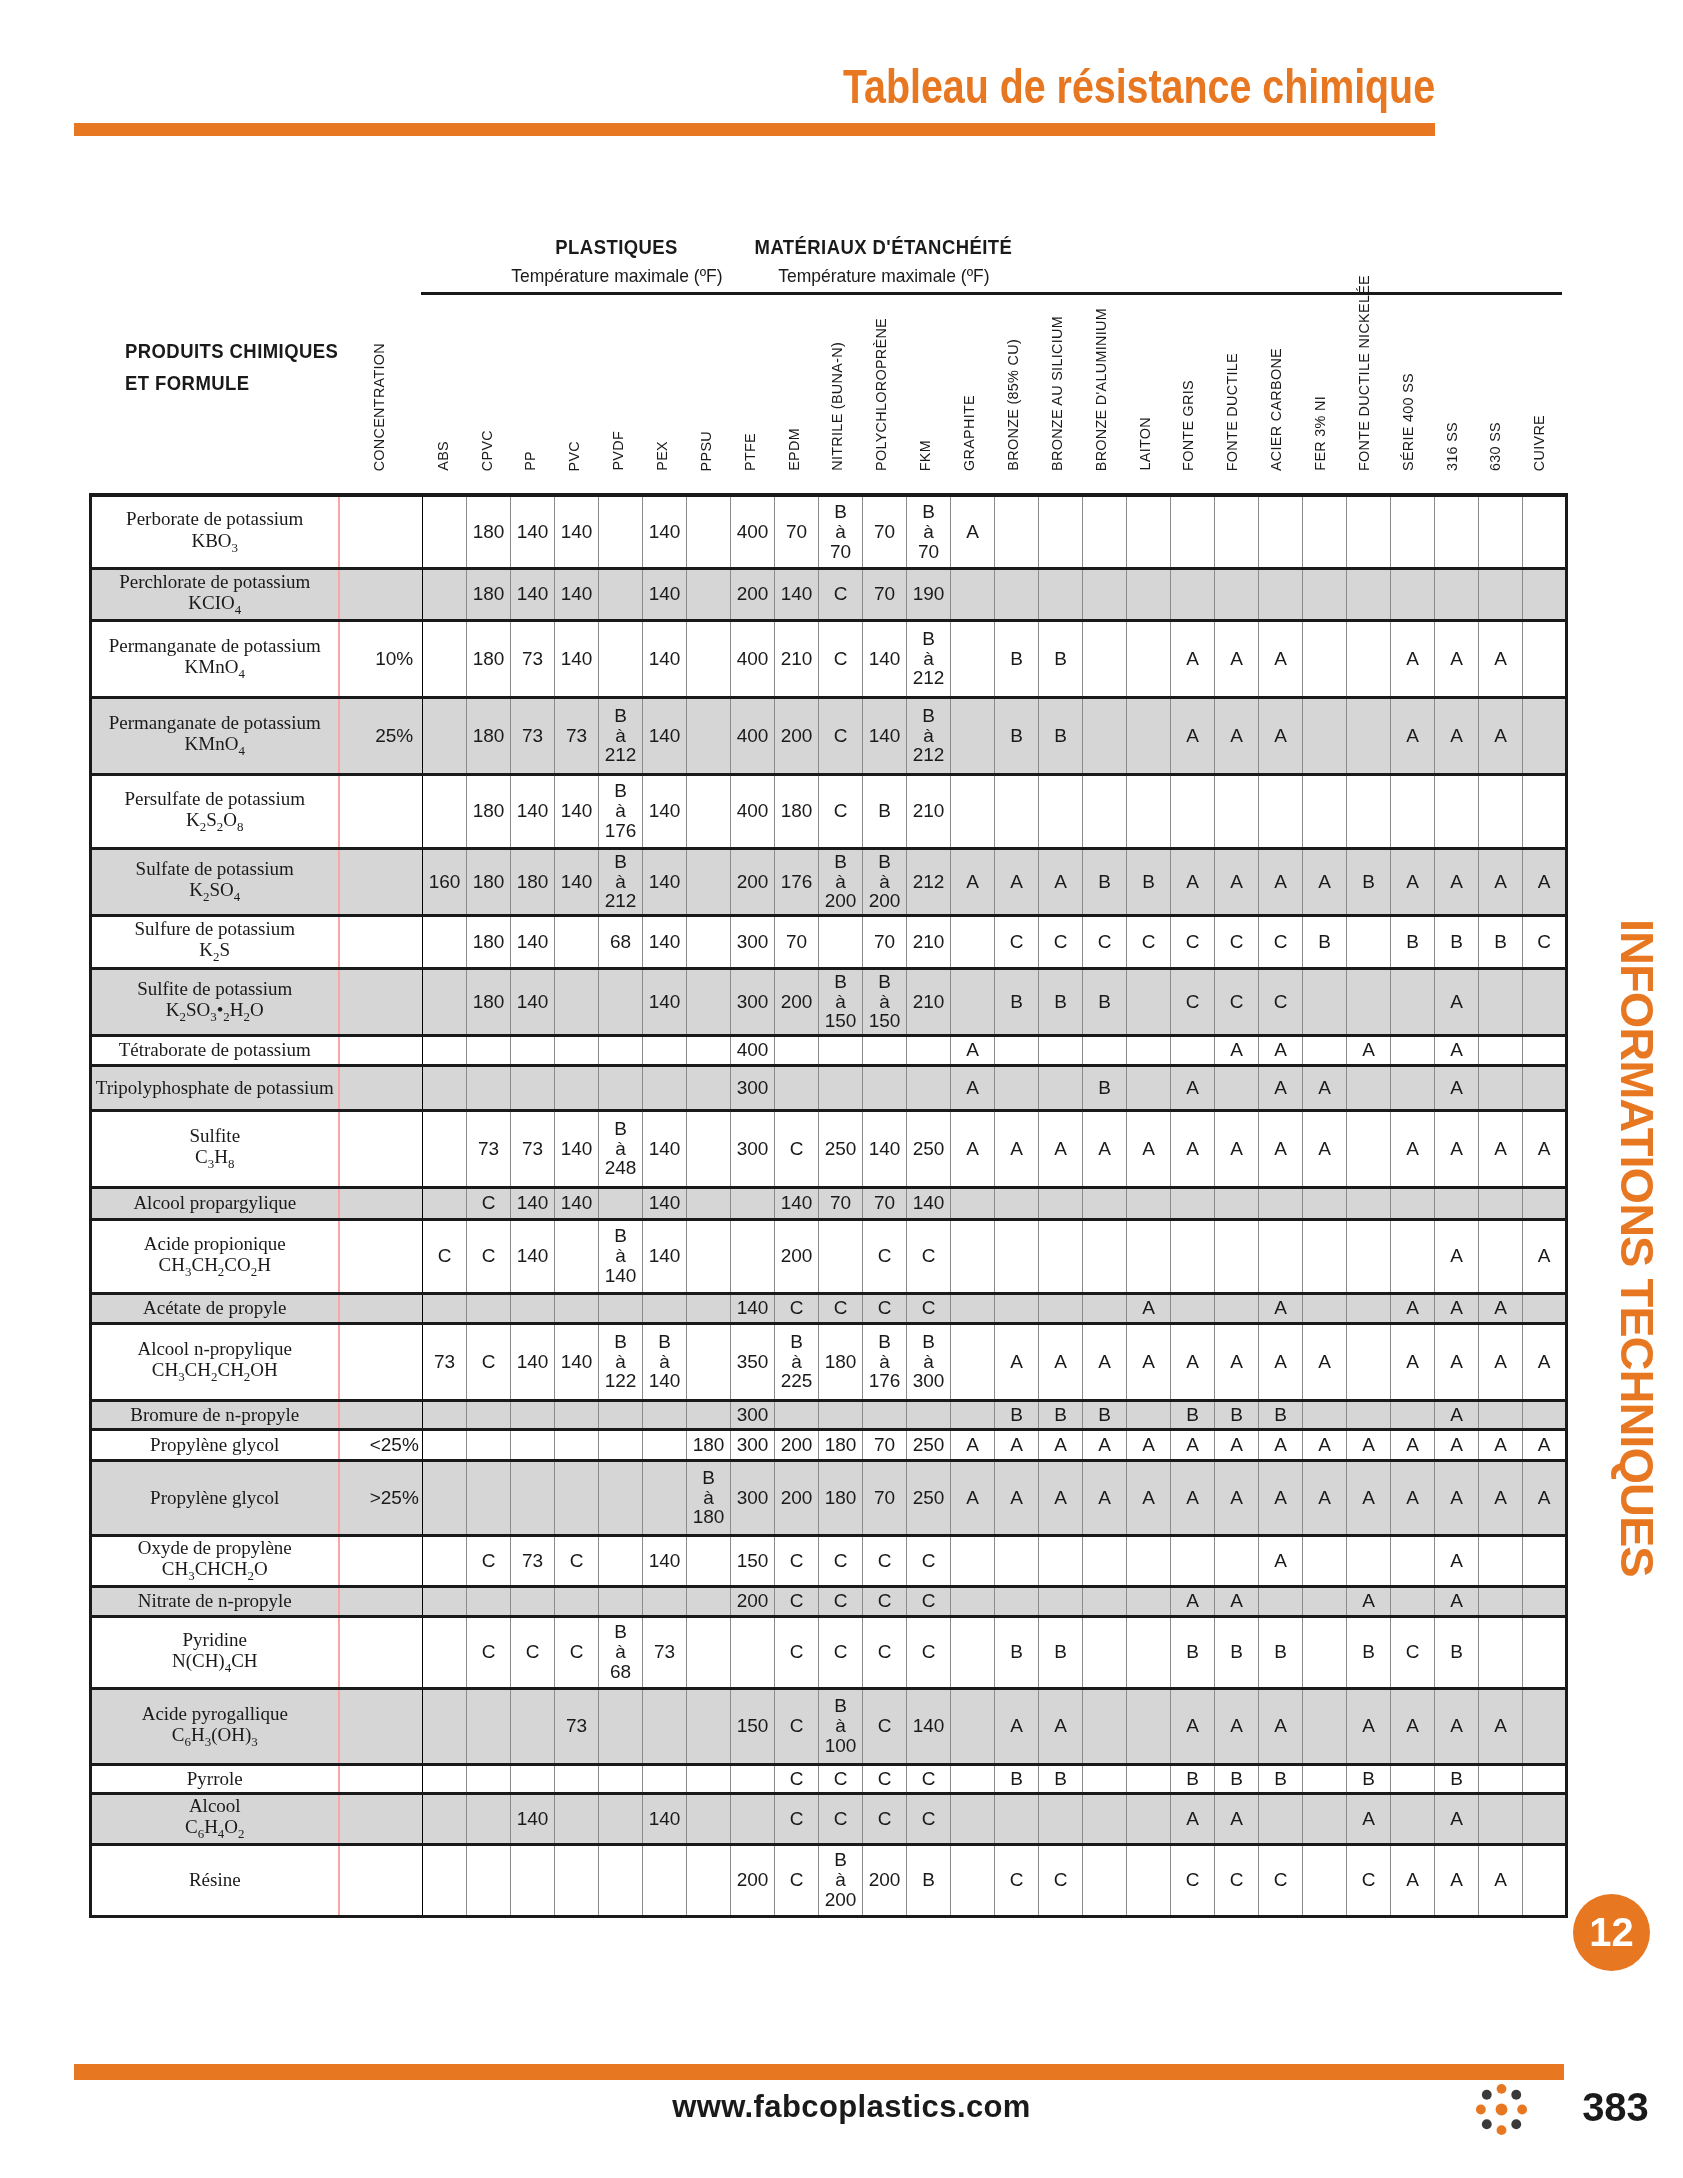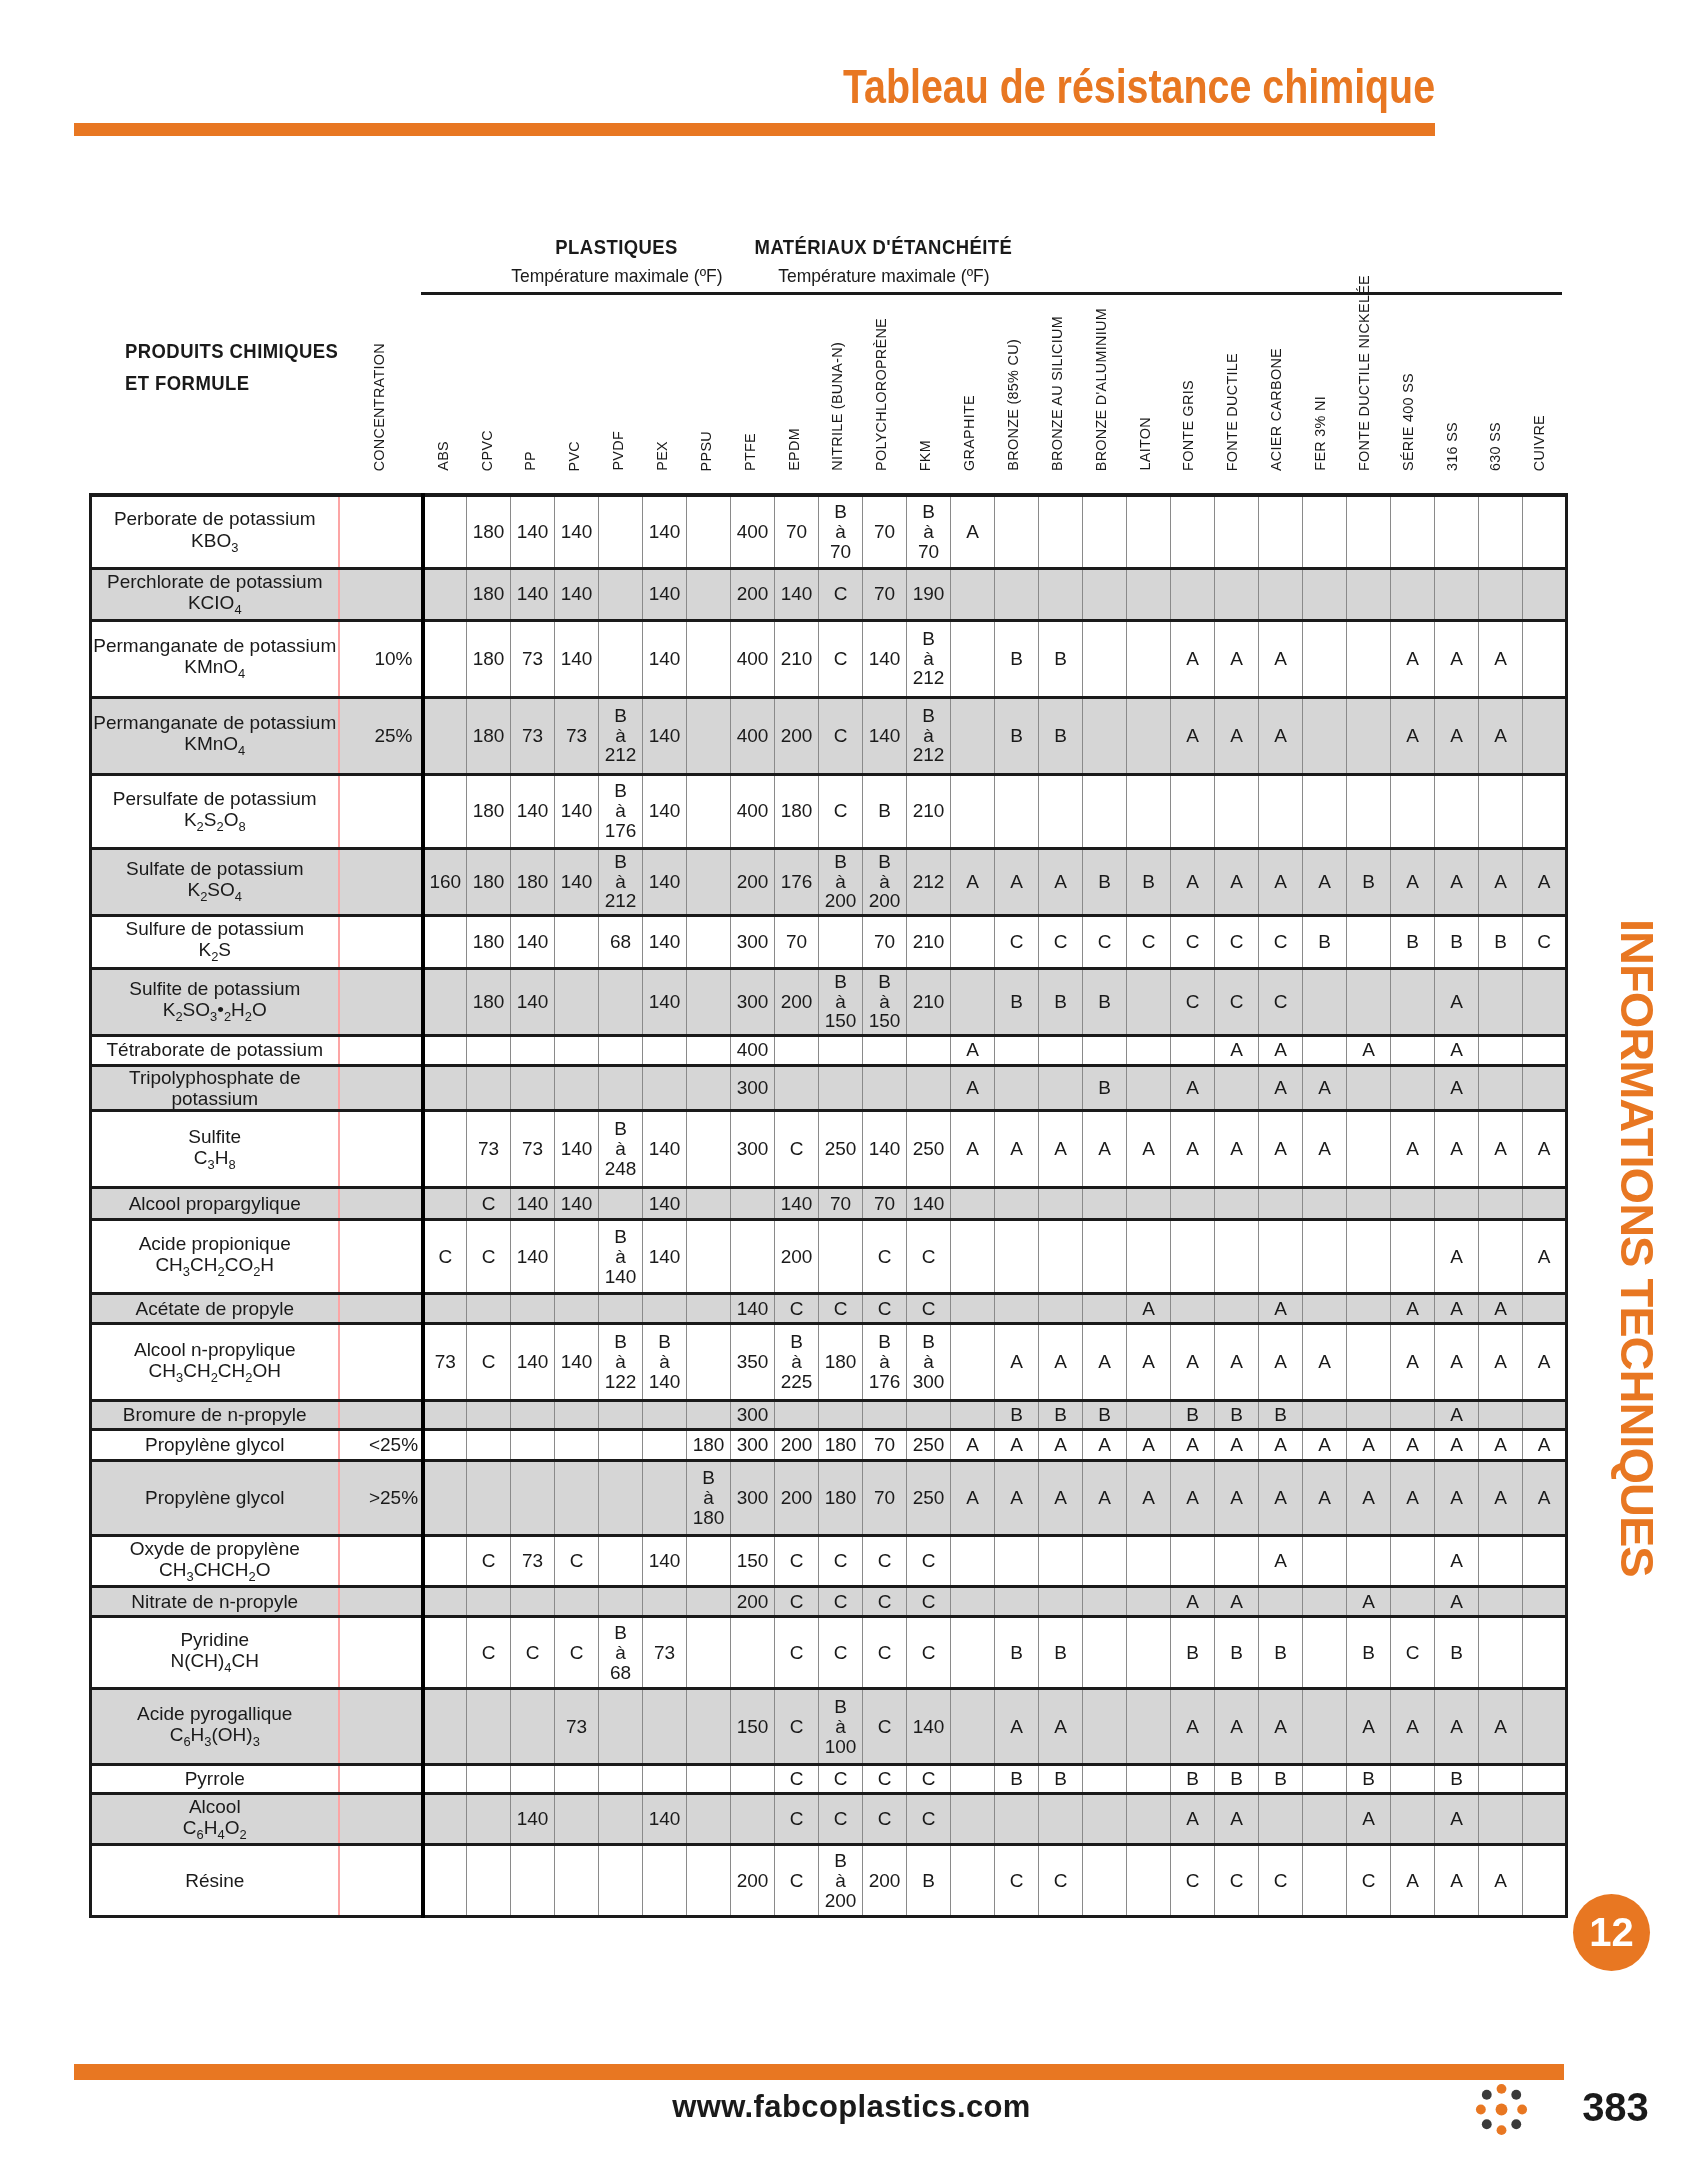--- a/index.html
+++ b/index.html
@@ -24,23 +24,23 @@
   .clabel{position:absolute;bottom:0;height:100%;display:flex;align-items:flex-end;justify-content:center;}
   .clabel span{writing-mode:vertical-rl;transform:rotate(180deg);font-size:14.4px;
                letter-spacing:0.3px;white-space:nowrap;line-height:1;}
   .clabel.tall{height:257px;}
 
   #chem{position:absolute;left:89px;top:493px;width:1472px;border-collapse:collapse;
         table-layout:fixed;border:3px solid #1a1a1a;border-top-width:4px;}
   #chem td{border-left:1px solid #8a8a8a;border-top:3px solid #1a1a1a;text-align:center;
            vertical-align:middle;padding:0;font-size:19px;line-height:1.05;overflow:hidden;}
   #chem tr:first-child td{border-top:none;}
-  #chem td:first-child{border-left:none;}
+  #chem td:first-child{border-left:none;font-family:Liberation Serif, serif;}
   #chem td.conc-cell{border-left:2px solid #fca5a5;padding-left:27px;}
-  #chem td.v0{border-left:4px solid #000000;}
+  #chem td.v0{border-left:1px solid #000000;}
   #chem tr.alt{background:#d6d6d6;}
   .nm{font-size:19px;line-height:1.12;}
   .fm{font-size:19px;line-height:1.15;}
   sub{font-size:.68em;}
 
   .side-text{position:absolute;top:919px;right:18px;height:941px;writing-mode:vertical-rl;
              font-size:47px;font-weight:bold;color:#e87722;letter-spacing:-1px;white-space:nowrap;}
   .badge{position:absolute;left:1573px;top:1894px;width:77px;height:77px;border-radius:50%;
          background:#e87722;color:#fff;display:flex;align-items:center;justify-content:center;
          font-size:40px;font-weight:bold;}

